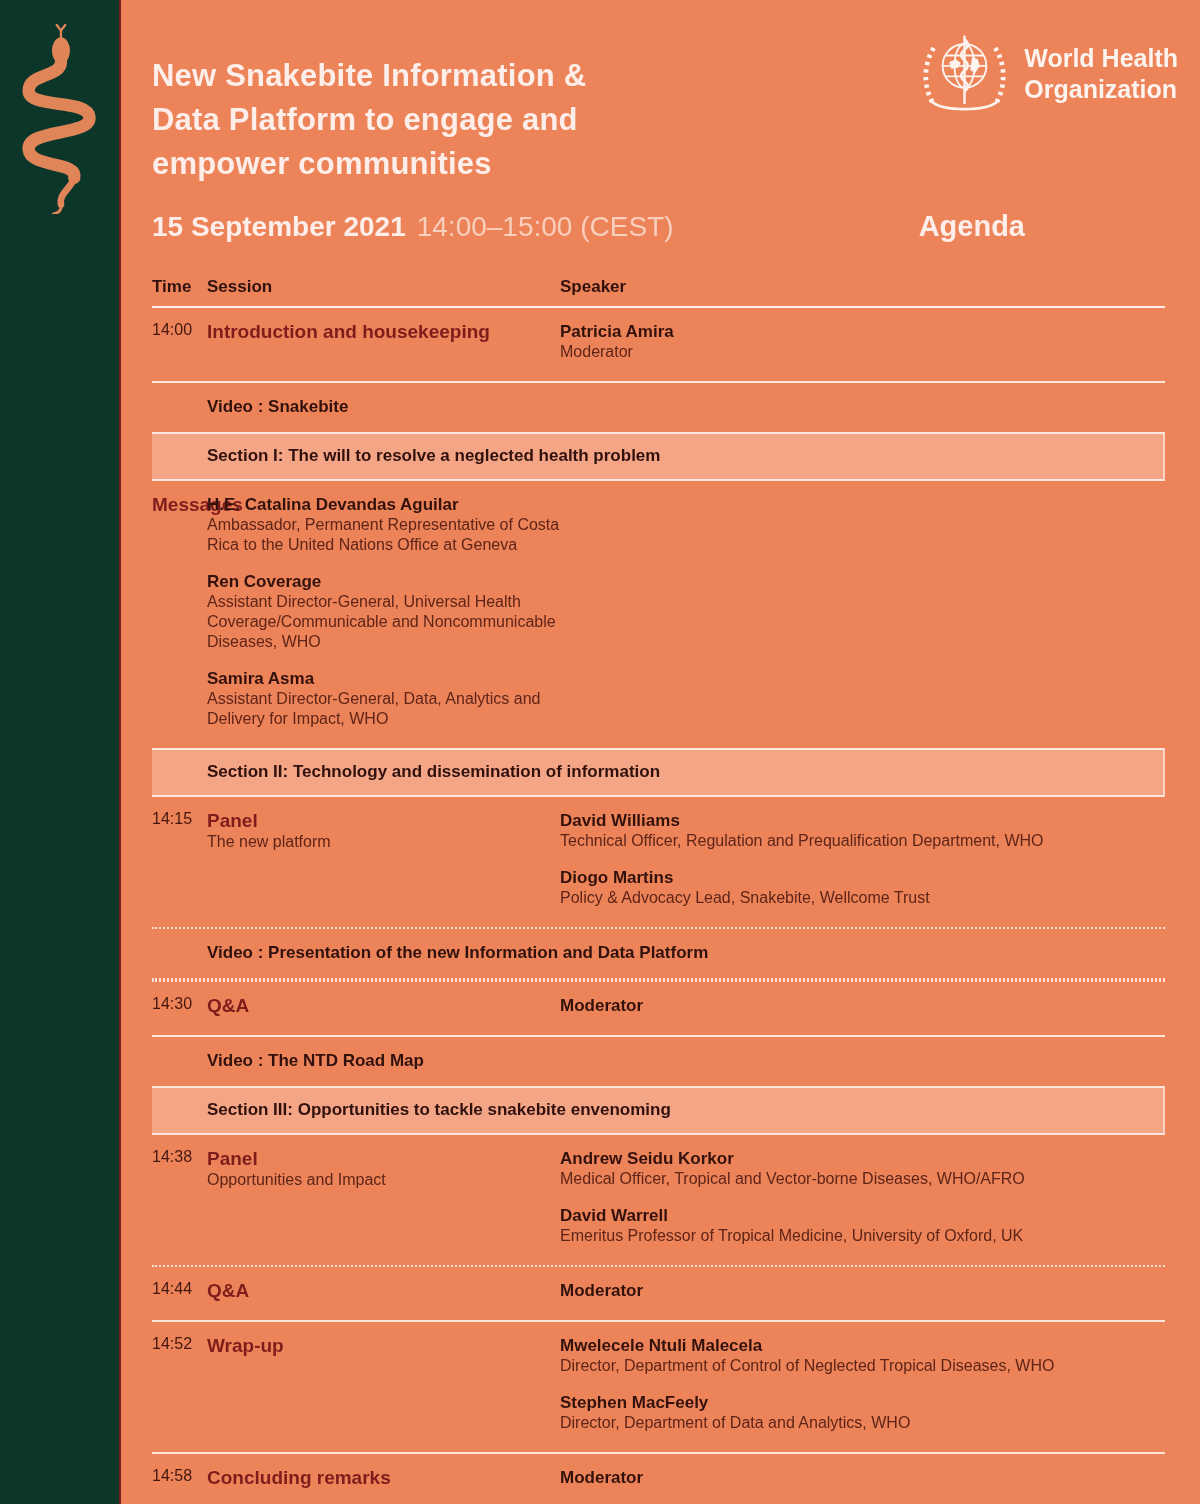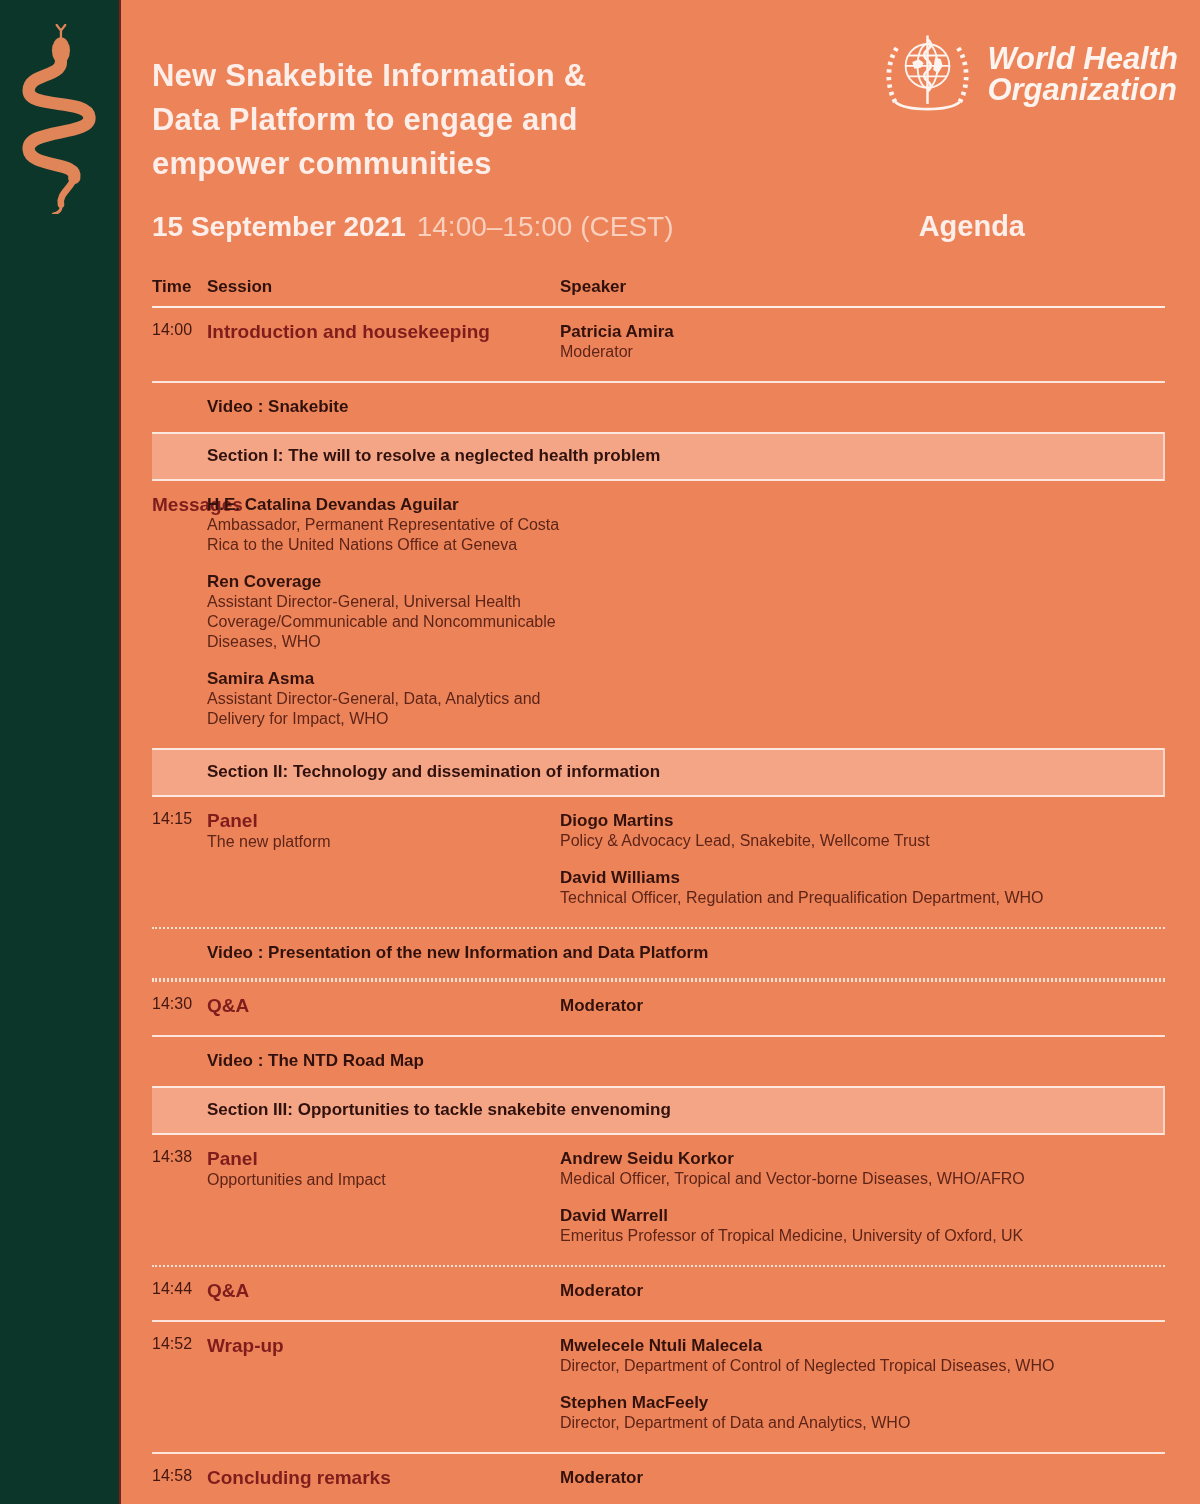--- a/index.html
+++ b/index.html
@@ -18,21 +18,21 @@
   .snake { position:absolute; left:12px; top:24px; width:96px; height:190px; }
   
   .main { position:absolute; left:123px; top:0; width:1077px; height:100%; padding:0 35px 0 29px; }
   .title {
     margin-top:54px; width:720px;
     font-size:31px; font-weight:bold; line-height:44px; color:#fdeeea;
     letter-spacing:.2px;
   }
   .logo { position:absolute; top:26px; right:22px; display:flex; align-items:center; gap:12px; }
   .emblem { width:95px; height:95px; }
-  .logo-text { font-size:31px; font-weight:bold; color:#fdf3ef; line-height:31px;font-style:italic; }
+  .logo-text { font-size:25px; font-weight:bold; color:#fdf3ef; line-height:31px; }
   .date-row { display:flex; align-items:baseline; margin-top:24px; }
   .date-bold { font-size:28px; font-weight:bold; color:#fdeeea; }
   .date-rest { font-size:28px; font-weight:normal; color:#f9cfbe; margin-left:11px; }
   .agenda { margin-left:auto; margin-right:140px; font-size:29px; font-weight:bold; color:#fdeeea; }
   
   .grid { display:grid; grid-template-columns:55px 353px 1fr; }
   .table-header {
     margin-top:34px; padding-bottom:9px;
     border-bottom:2px solid rgba(255,244,240,.95);
     font-size:17px; font-weight:bold; color:#30110d;
@@ -157,26 +157,26 @@
         </div>
         <div class="section-bar"><span>Section II: Technology and dissemination of information</span></div>
         <div class="grid row">
           <div class="time">14:15</div>
           <div>
             <div class="session-title">Panel</div>
             <div class="session-sub">The new platform</div>
           </div>
           <div class="speakers">
             <div class="speaker-block">
+              <div class="speaker-name">David Williams</div>
+              <div class="speaker-title">Technical Officer, Regulation and Prequalification Department, WHO</div>
+            </div>
+            <div class="speaker-block">
               <div class="speaker-name">Diogo Martins</div>
               <div class="speaker-title">Policy &amp; Advocacy Lead, Snakebite, Wellcome Trust</div>
-            </div>
-            <div class="speaker-block">
-              <div class="speaker-name">David Williams</div>
-              <div class="speaker-title">Technical Officer, Regulation and Prequalification Department, WHO</div>
             </div>
           </div>
         </div>
         <div class="divider dotted"></div>
         <div class="grid video-row">
           <div class="time"></div>
           <div class="video-label">Video : Presentation of the new Information and Data Platform</div>
         </div>
         <div class="divider dotted"></div>
         <div class="divider dotted"></div>

